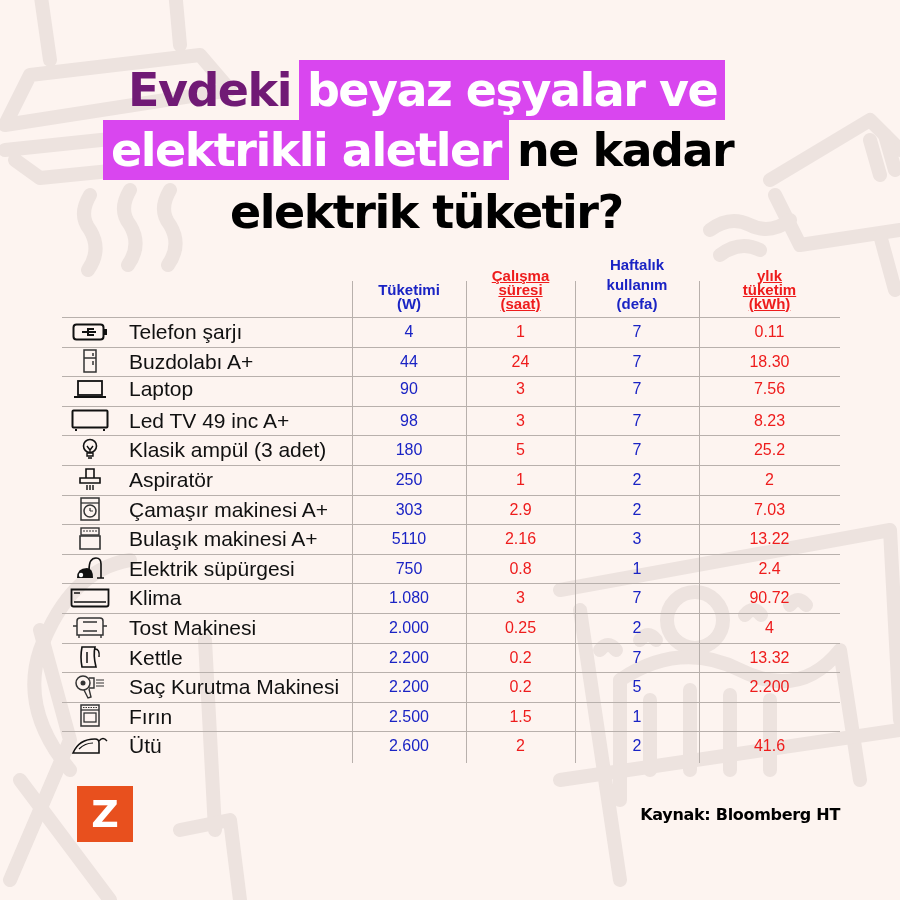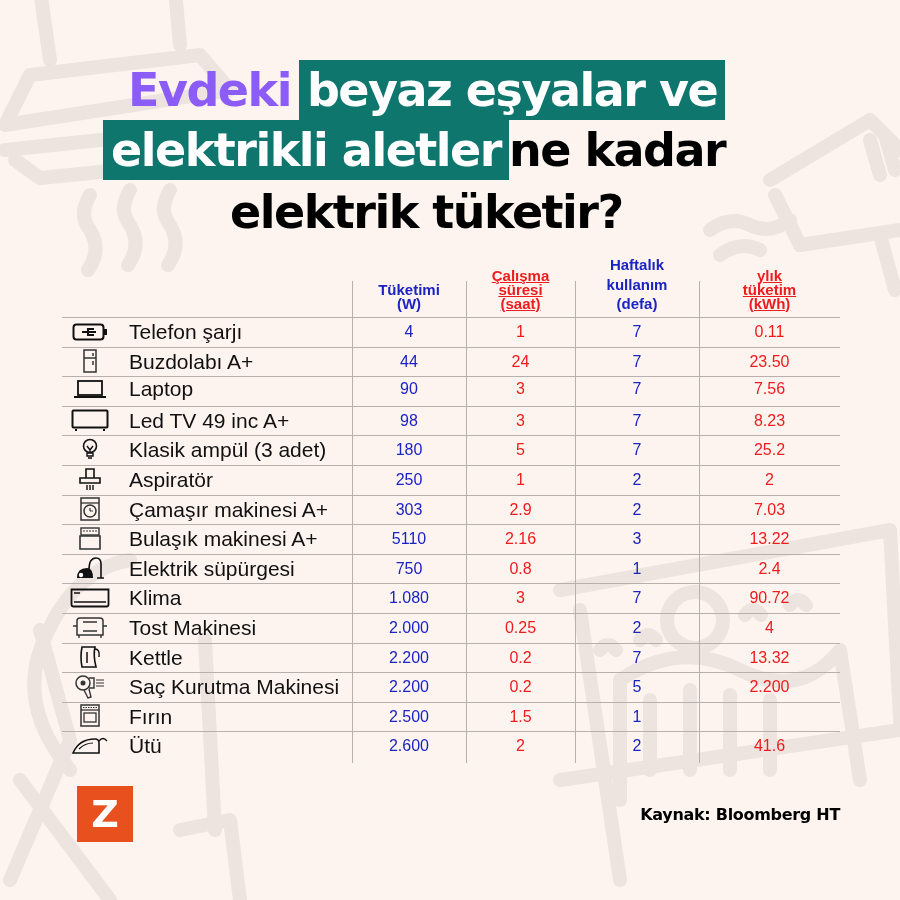--- a/index.html
+++ b/index.html
@@ -6,22 +6,22 @@
   body {
     width: 900px; height: 900px; position: relative; overflow: hidden;
     background: #FDF4F0;
     font-family: "Liberation Sans", "DejaVu Sans", sans-serif;
   }
   .bg-deco { position: absolute; left: 0; top: 0; width: 900px; height: 900px; pointer-events: none; }
 
   .title { position: absolute; left: 0; top: 0; width: 900px; }
   .tl { position: absolute; font-family: "DejaVu Sans", sans-serif; font-weight: bold; font-size: 46px; letter-spacing: -1.5px; line-height: 60px; white-space: nowrap; }
   .tl .blk { color: #000; }
-  .tl .red { background: #0f766e; color: #fff; padding: 0 8px; display: inline-block; }
-  .tl .lit { background: #FFFFFF00; color: #8b5cf6; padding: 0 8px 0 4px; display: inline-block; text-align: right; }
+  .tl .red { background: #d946ef; color: #fff; padding: 0 8px; display: inline-block; }
+  .tl .lit { background: #FFFFFF00; color: #701a75; padding: 0 8px 0 4px; display: inline-block; text-align: right; }
 
   .table { position: absolute; left: 62px; top: 258px; width: 778px; }
   .hdr { position: absolute; top: 0; height: 59px; font-weight: bold; font-size: 15px; line-height: 14px; text-align: center; display: flex; flex-direction: column; justify-content: flex-end; padding-bottom: 6px; box-sizing: border-box; }
   .hdr.blue { color: #1A23C4; }
   .hdr.red { color: #EE1C1C; text-decoration: underline; }
   .vline { position: absolute; width: 1px; background: #B8B0AC; }
   .hline { position: absolute; left: 0; width: 778px; height: 1px; background: #B8B0AC; }
 
   .row { position: absolute; left: 0; width: 778px; height: 29.6px; }
   .row .ic { position: absolute; left: 8px; top: 2px; width: 40px; height: 25px; display: flex; align-items: center; justify-content: center; }
@@ -69,21 +69,21 @@
   <path d="M180 830 L230 820 L240 900"></path>
   <path d="M20 780 L110 900"></path>
   <path d="M40 630 L70 740 L10 880"></path>
 </svg>
 
 <div class="title">
   <div class="tl" style="left:124px; top:60px;">
     <span class="lit blk">Evdeki</span><span class="red">beyaz eşyalar ve</span>
   </div>
   <div class="tl" style="left:103px; top:120px;">
-    <span class="red">elektrikli aletler</span><span class="blk" style="">ne kadar</span>
+    <span class="red">elektrikli aletler</span><span class="blk" style="padding-left:8px;">ne kadar</span>
   </div>
   <div class="tl" style="left:230px; top:182px;">
     <span class="blk">elektrik tüketir?</span>
   </div>
 </div>
 
 <div class="table">
 
   <div class="hdr blue" style="left:290px; width:114px;">
     <div>Tüketimi</div>
@@ -144,21 +144,21 @@
     <span class="ic">
         <svg width="14" height="24" viewBox="0 0 14 24">
           <rect x="1" y="1" width="12" height="22" fill="none" stroke="#333" stroke-width="1.5"></rect>
           <path d="M1 9 H13 M10 4 v3 M10 12 v4" stroke="#333" stroke-width="1.5"></path>
         </svg>
       </span>
     <span class="name">Buzdolabı A+</span>
     <span class="cell c1">44</span>
     <span class="cell c2">24</span>
     <span class="cell c3">7</span>
-    <span class="cell c4">23.50</span>
+    <span class="cell c4">18.30</span>
   </div>
   <div class="row" style="top:116px;">
     <span class="ic">
         <svg width="32" height="20" viewBox="0 0 32 20">
           <rect x="4" y="2" width="24" height="14" fill="none" stroke="#111" stroke-width="1.8"></rect>
           <path d="M0 18 H32" stroke="#111" stroke-width="2"></path>
         </svg>
       </span>
     <span class="name">Laptop</span>
     <span class="cell c1">90</span>

